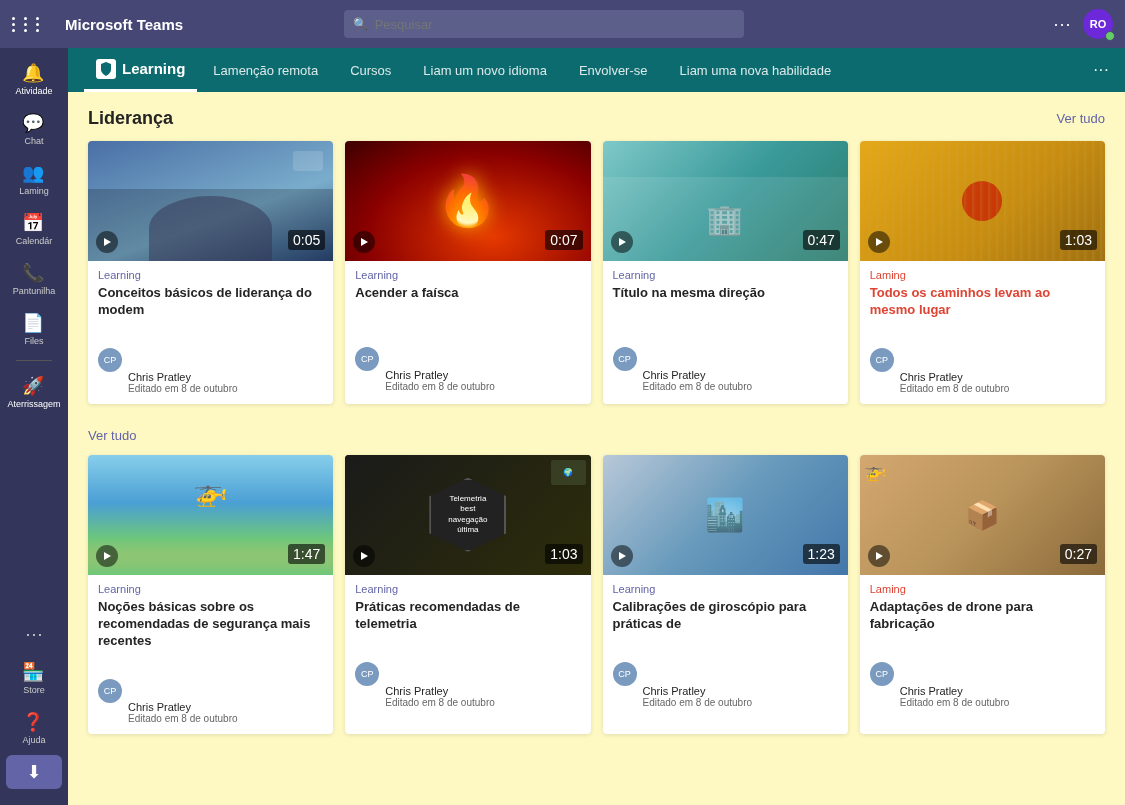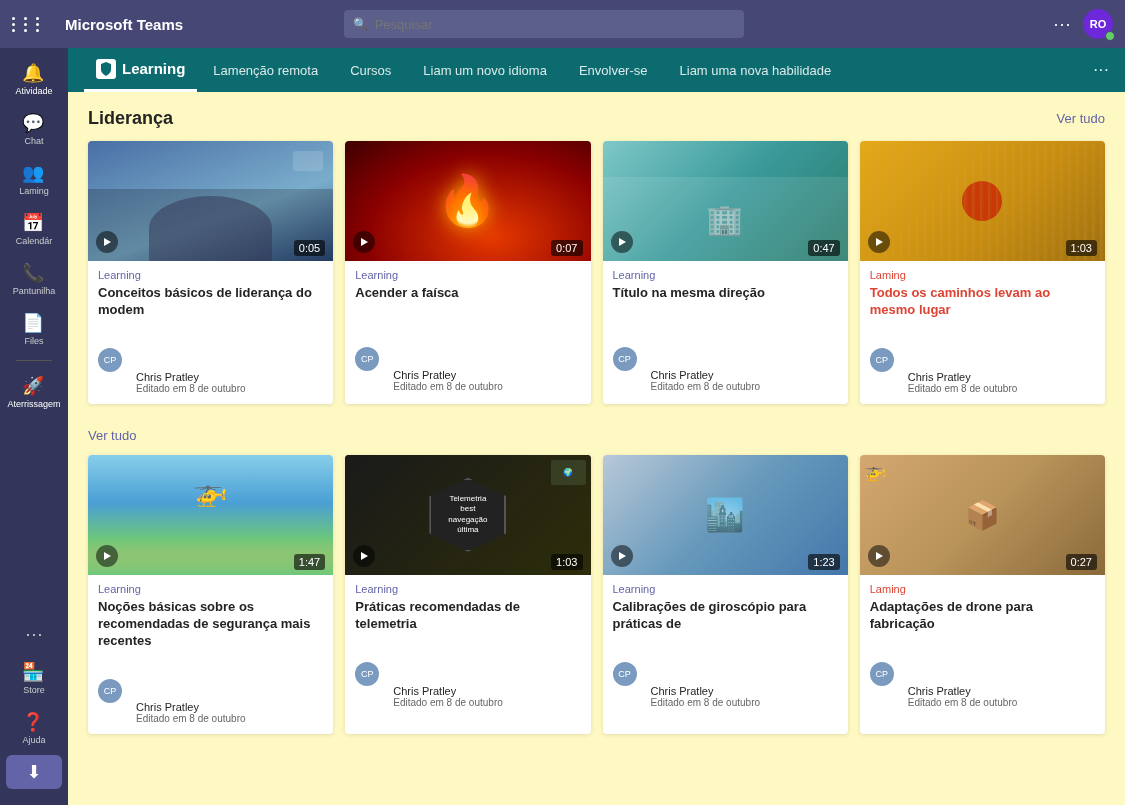--- a/index.html
+++ b/index.html
@@ -158,29 +158,29 @@
       width: 100%; height: 100%;
       object-fit: cover;
     }
     .card-play {
       position: absolute; bottom: 8px; left: 8px;
       width: 22px; height: 22px; background: rgba(0,0,0,0.5);
       border-radius: 50%; display: flex; align-items: center; justify-content: center;
     }
     .card-play svg { width: 10px; height: 10px; fill: white; }
     .card-duration {
-      position: absolute; bottom: 5px; right: 8px;
+      position: absolute; bottom: 11px; right: 8px;
       background: rgba(0,0,0,0.6); color: white;
-      font-size: 11px; padding: 2px 5px; border-radius: 3px;
+      font-size: 14px; padding: 2px 5px; border-radius: 3px;
     }
     .card-body { padding: 8px 10px 10px; }
     .card-source { color: #6264a7; font-size: 11px; margin-bottom: 4px; }
     .card-title { font-size: 13px; font-weight: 600; color: #242424; line-height: 1.3; margin-bottom: 8px; min-height: 32px; }
     .card-title.highlight { color: #d43; }
-    .card-meta { display: flex; align-items: center; gap: 14px; }
+    .card-meta { display: flex; align-items: center; gap: 6px; }
     .card-avatar {
       width: 24px; height: 24px; border-radius: 50%;
       background: #888; flex-shrink: 0; overflow: hidden;
       display: flex; align-items: center; justify-content: center; color: white; font-size: 9px;
     }
     .card-meta-info { }
     .card-author { font-size: 11px; font-weight: 500; color: #242424; margin-top: 44px; }
     .card-date { font-size: 10px; color: #666; }
 
     

